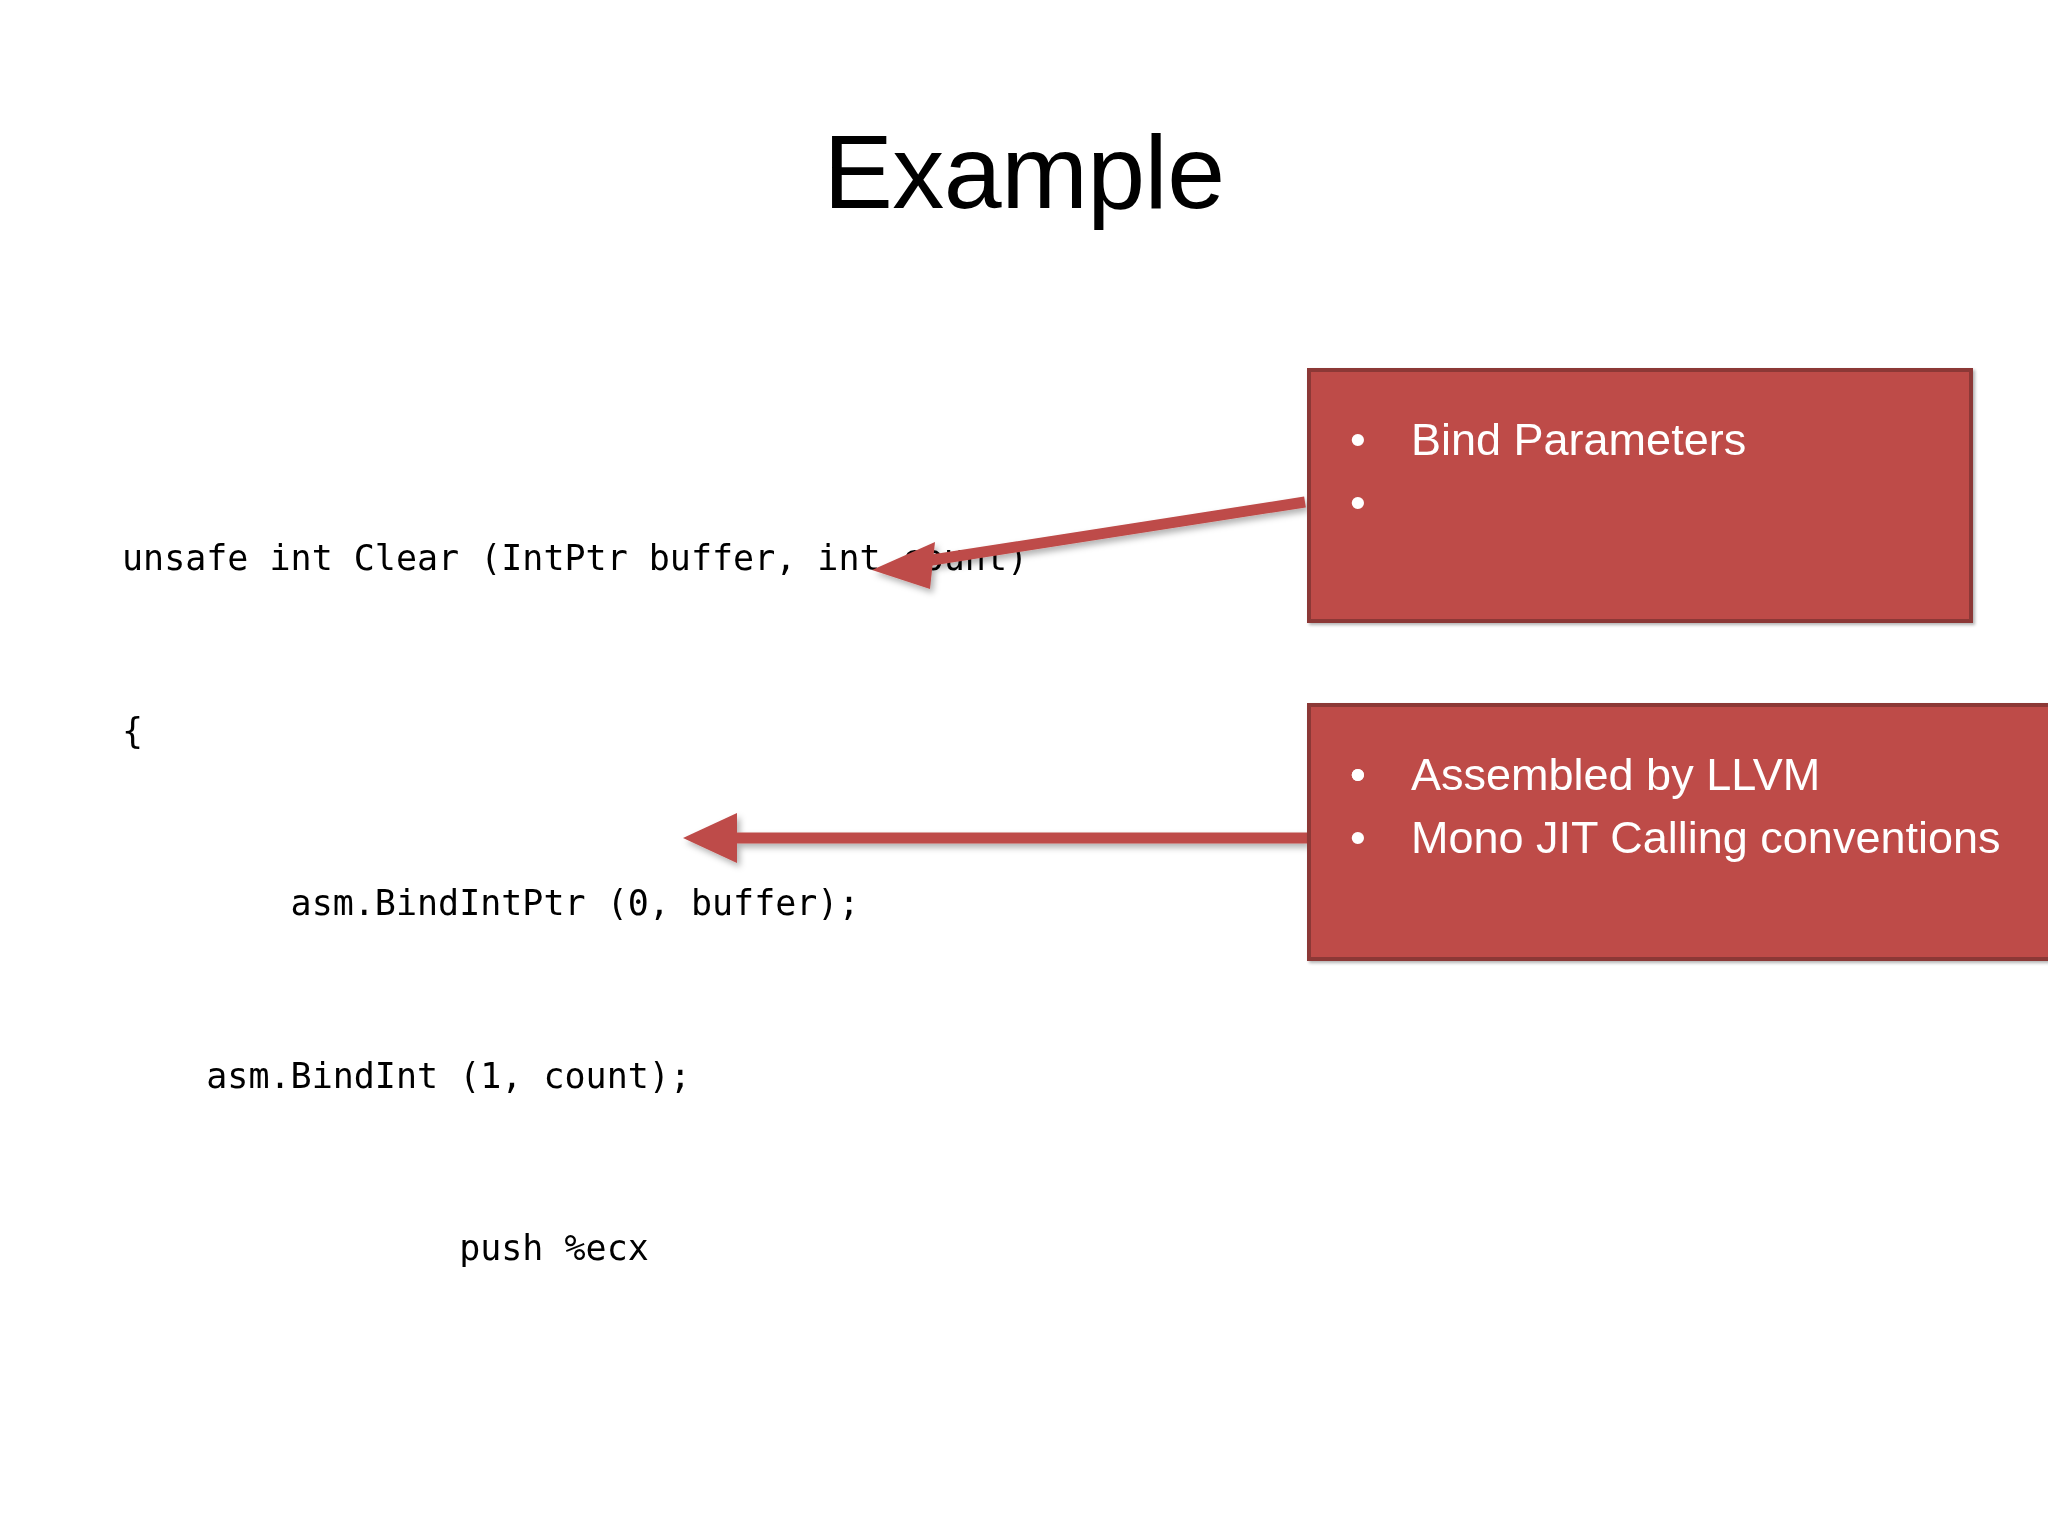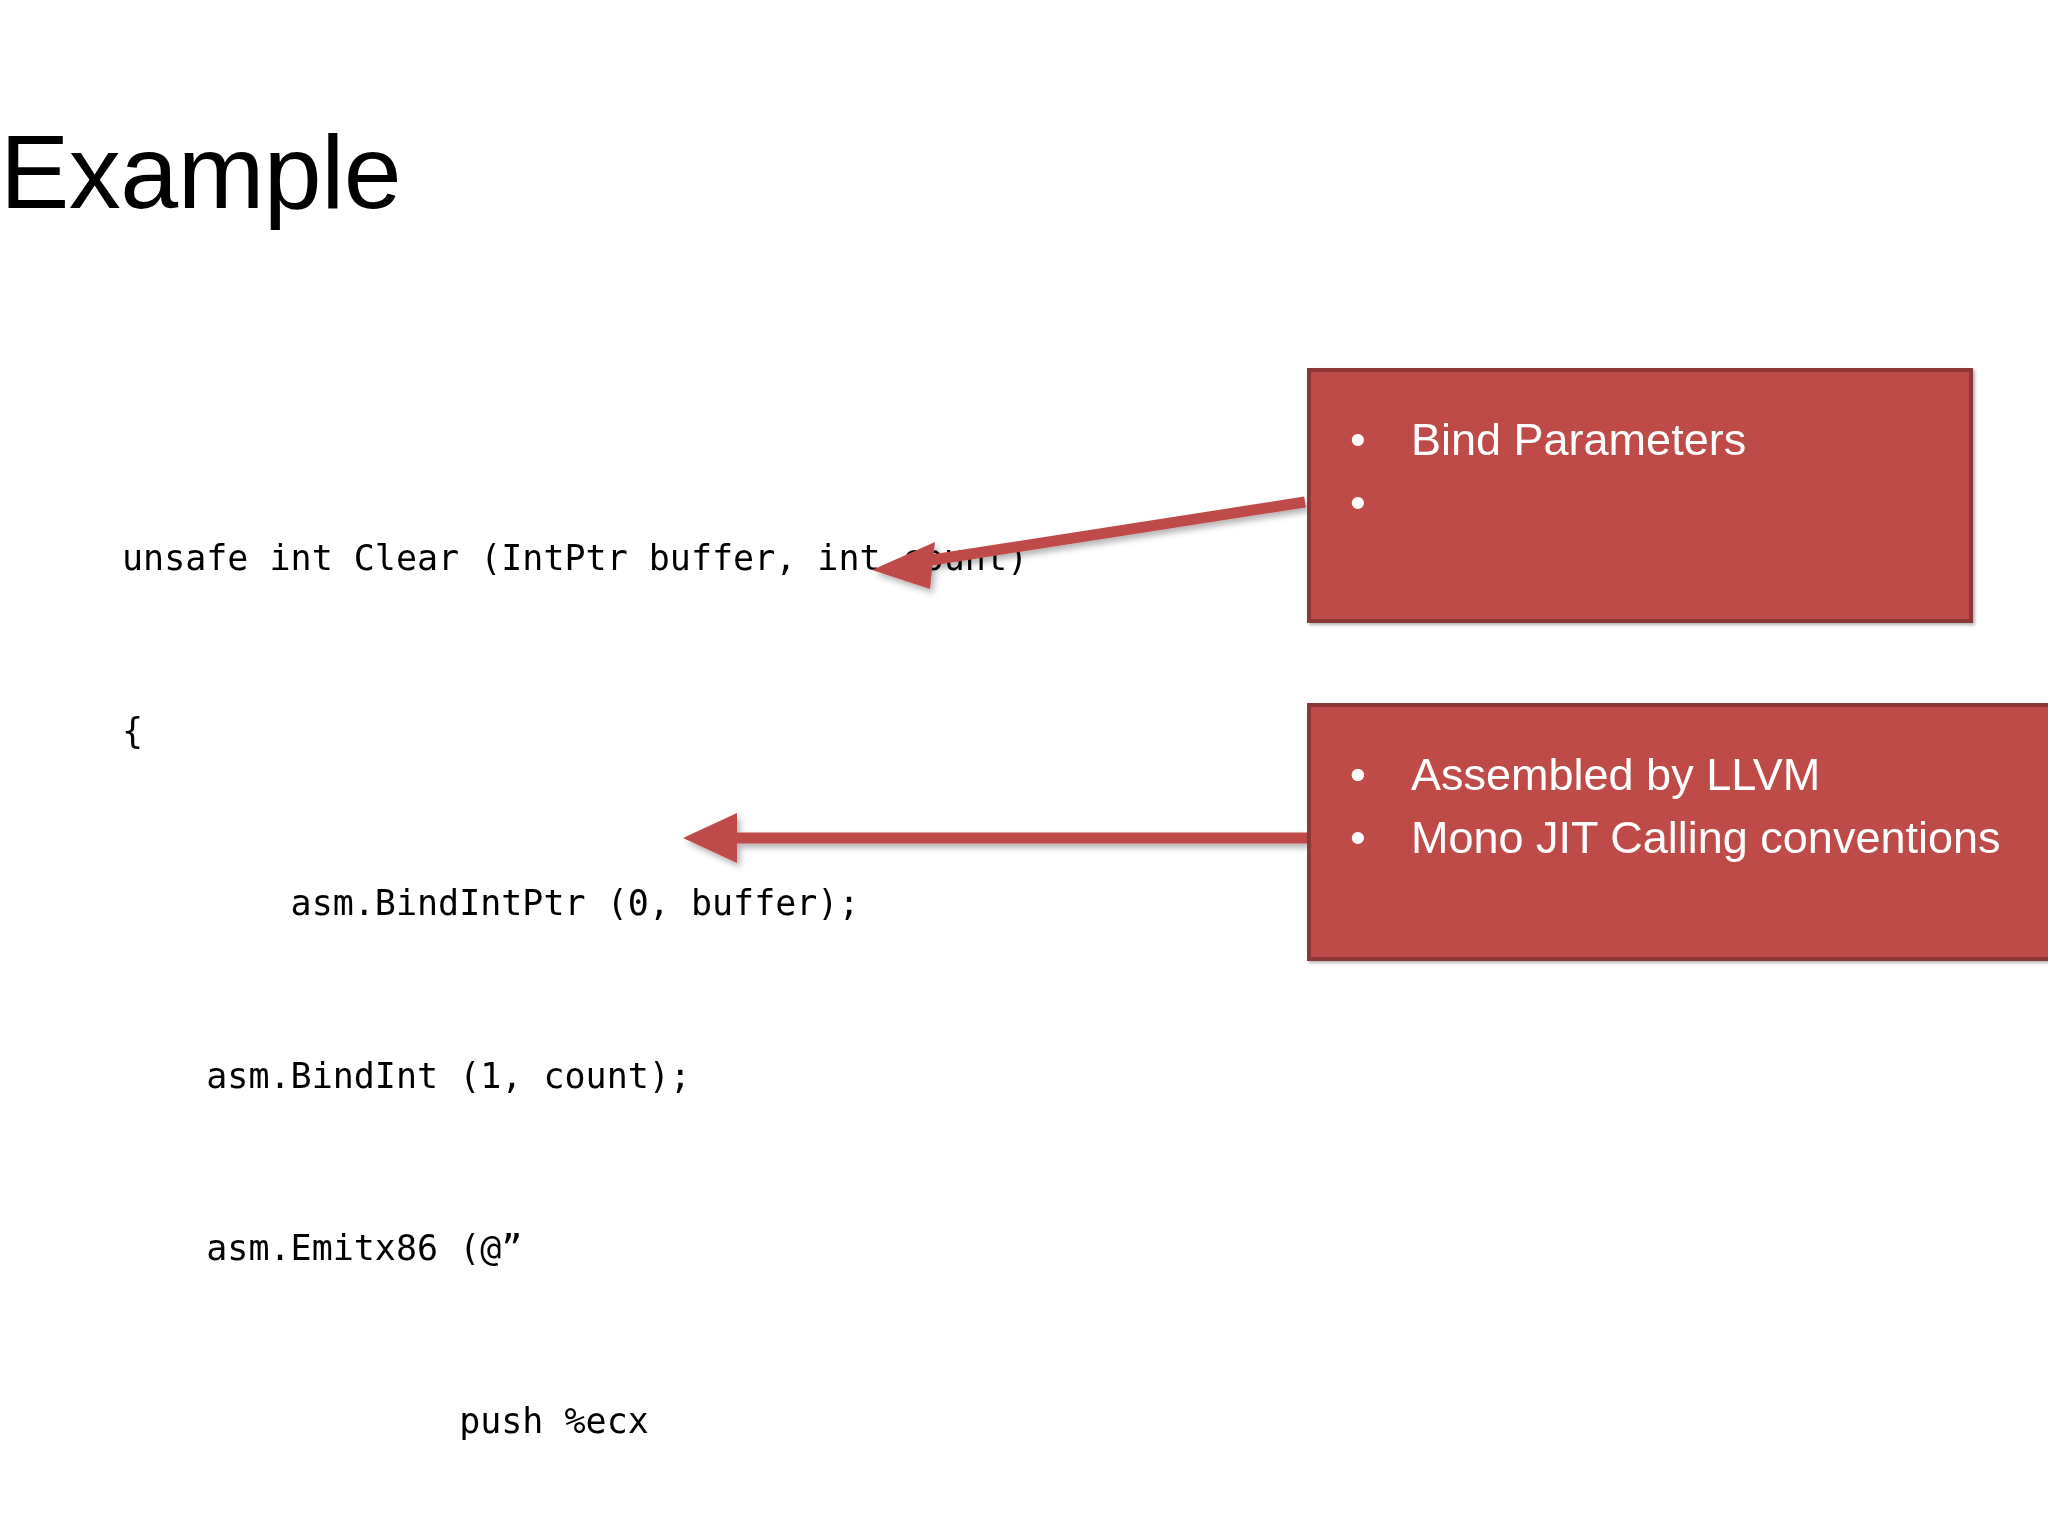--- a/index.html
+++ b/index.html
@@ -15,20 +15,21 @@
     overflow: hidden;
     font-family: "Liberation Sans", sans-serif;
   }
 
   
   #slide-title {
     position: absolute;
     left: 0;
     top: 118px;
     width: 2048px;
+    text-align: center;
     font-family: "Liberation Sans", sans-serif;
     font-size: 104px;
     font-weight: 400;
     line-height: 1.05;
     color: #000000;
     letter-spacing: -0.5px;
     white-space: pre;
   }
 
   
@@ -114,21 +115,20 @@
 
 <div id="slide">
 
   <div id="slide-title">Example</div>
 
   <div id="code-block">
     <div class="code-line">unsafe int Clear (IntPtr buffer, int count)</div>
     <div class="code-line">{</div>
     <div class="code-line">        asm.BindIntPtr (0, buffer);</div>
     <div class="code-line">    asm.BindInt (1, count);</div>
-    <div class="code-line">    asm.Emitx86 (@”</div>
     <div class="code-line">                push %ecx</div>
     
     
     
     
     
     
     
     
     

